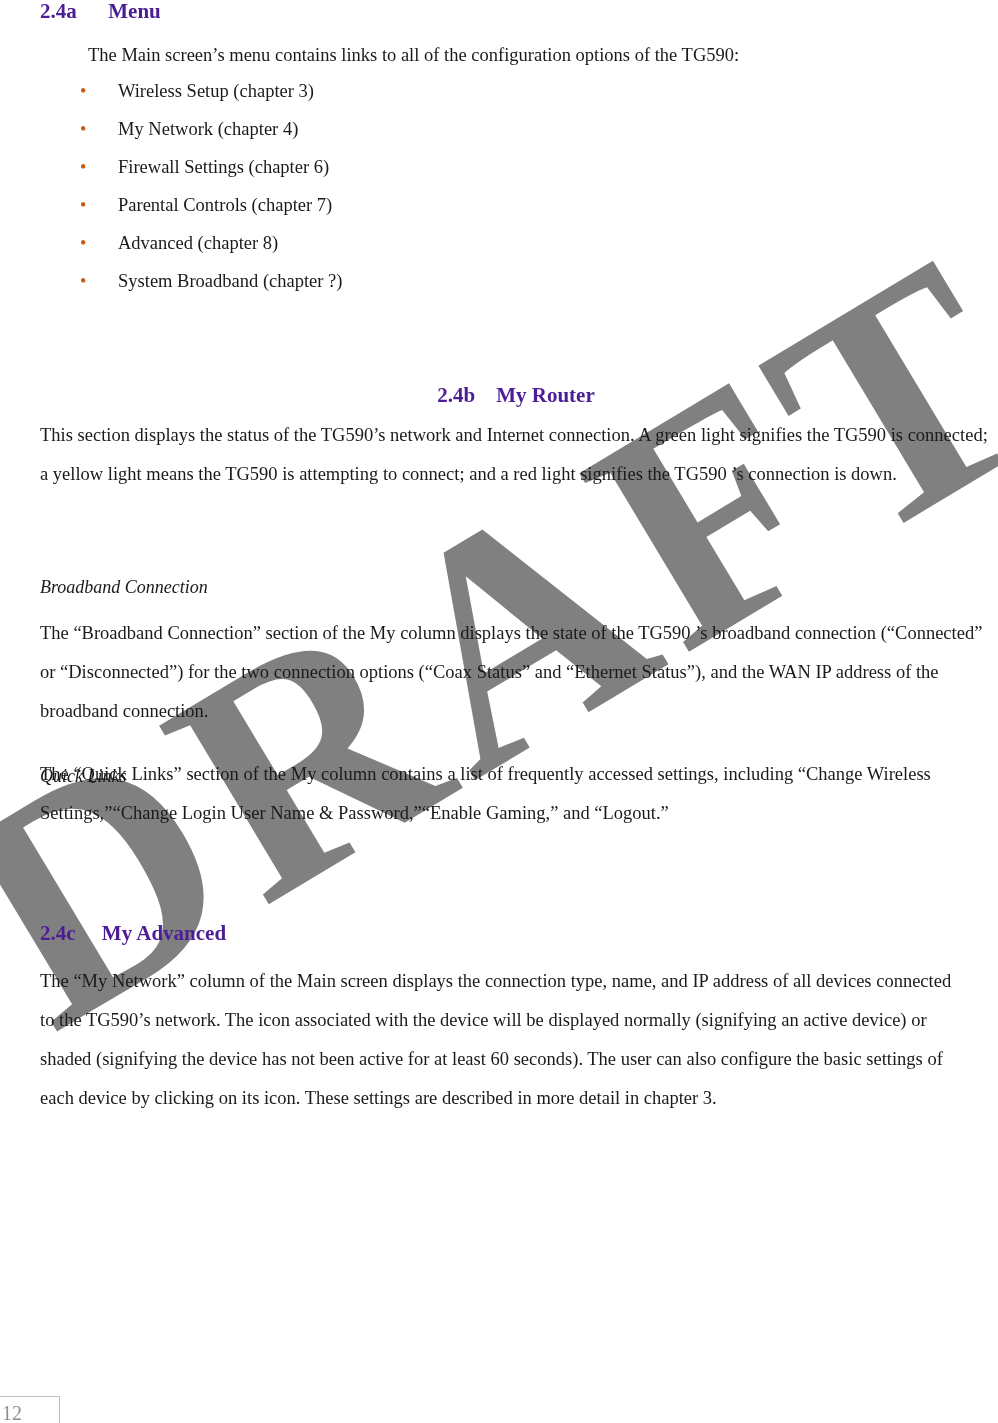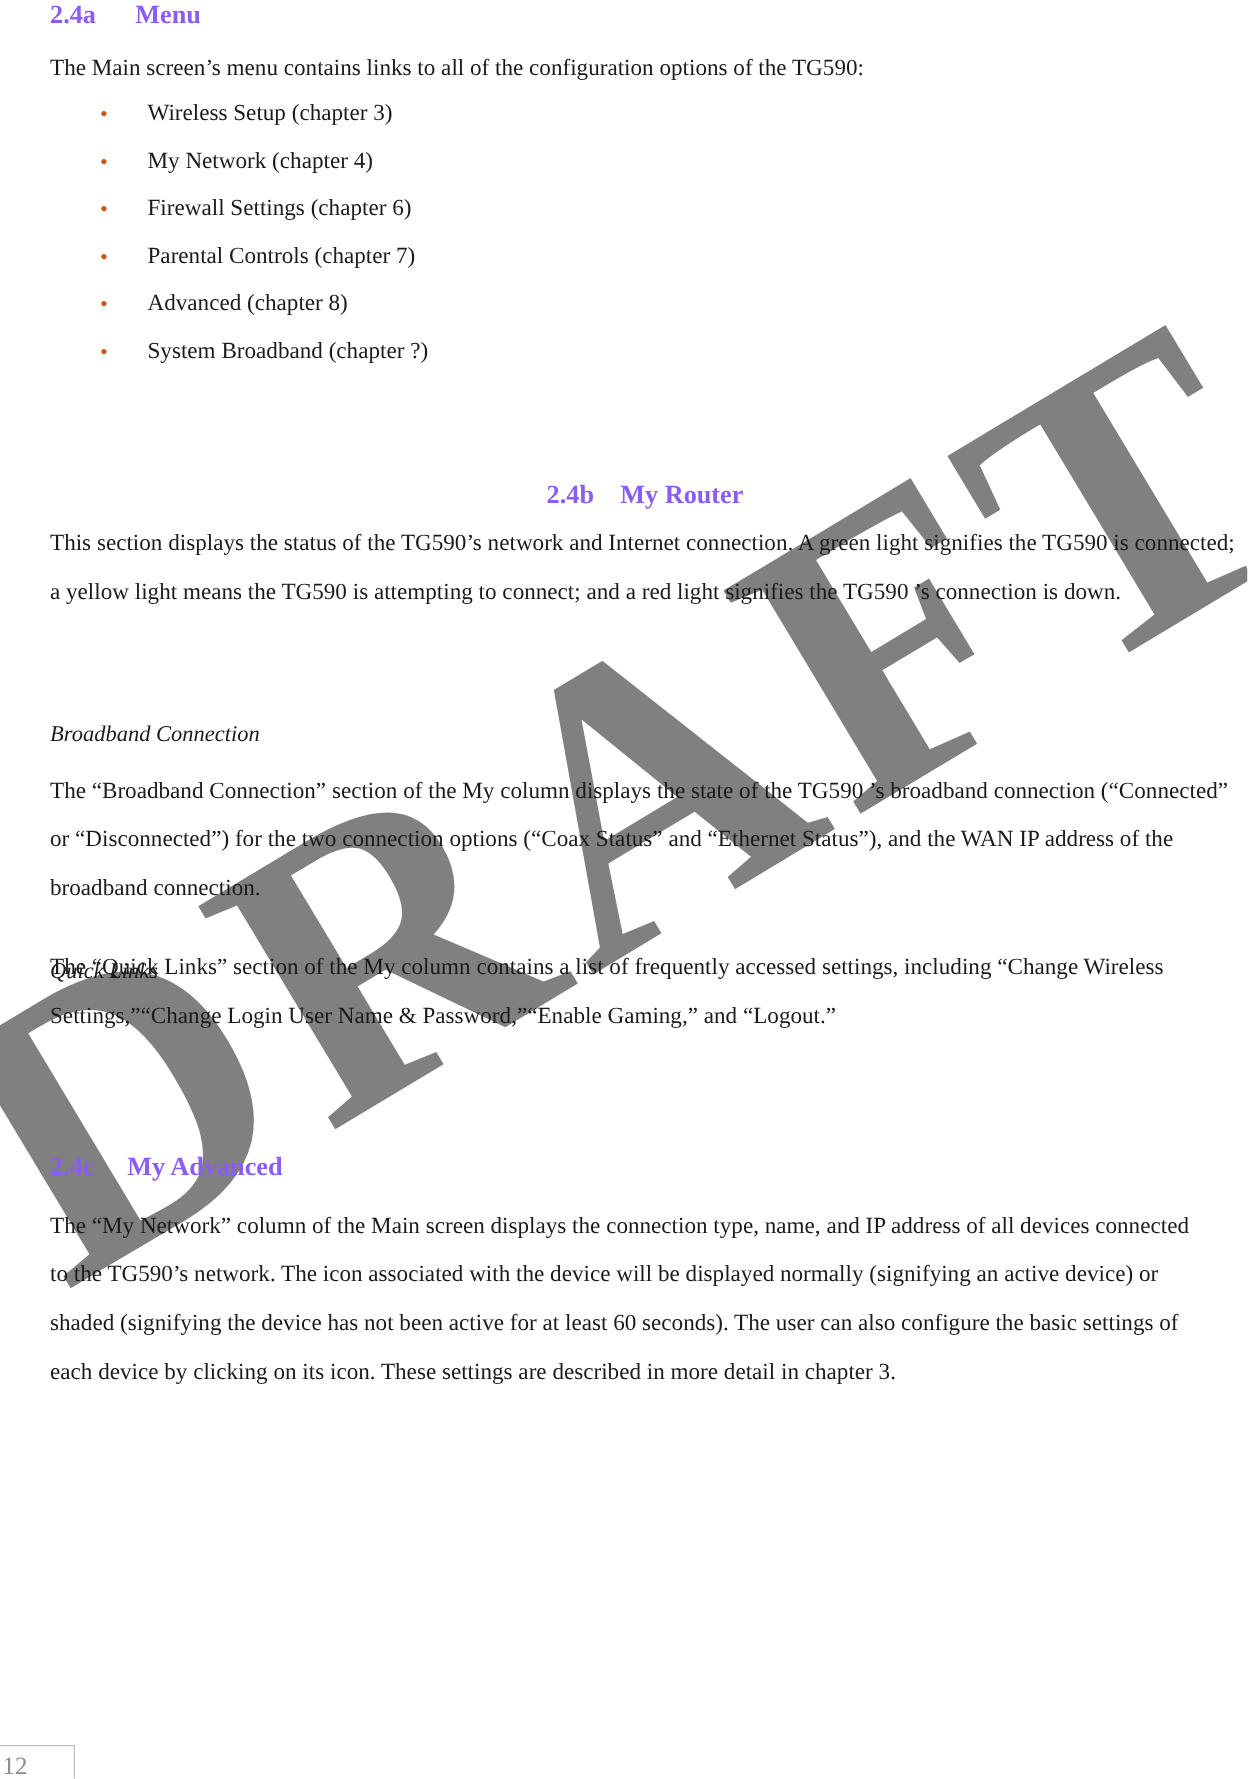--- a/index.html
+++ b/index.html
@@ -58,33 +58,33 @@
     position: absolute;
     left: 40px;
     width: 952px;
   }
 
   h2.section-heading {
     margin: 0;
     font-family: "Liberation Serif", "DejaVu Serif", serif;
     font-size: 21px;
     font-weight: bold;
-    color: #8b5cf6;
+    color: #4c1d95;
     line-height: 1.05;
     white-space: pre;
   }
 
   p.para {
     margin: 0;
     font-size: 18.5px;
     color: #1a1a1a;
     line-height: 39px;
     text-align: left;
   }
-  p.para.tight { line-height: 30px; }
+  p.para.tight { line-height: 30px; margin-left: 48px; }
 
   h3.sub-heading {
     margin: 0;
     font-size: 18px;
     font-style: italic;
     font-weight: normal;
     color: #1a1a1a;
     line-height: 1.1;
   }
 

